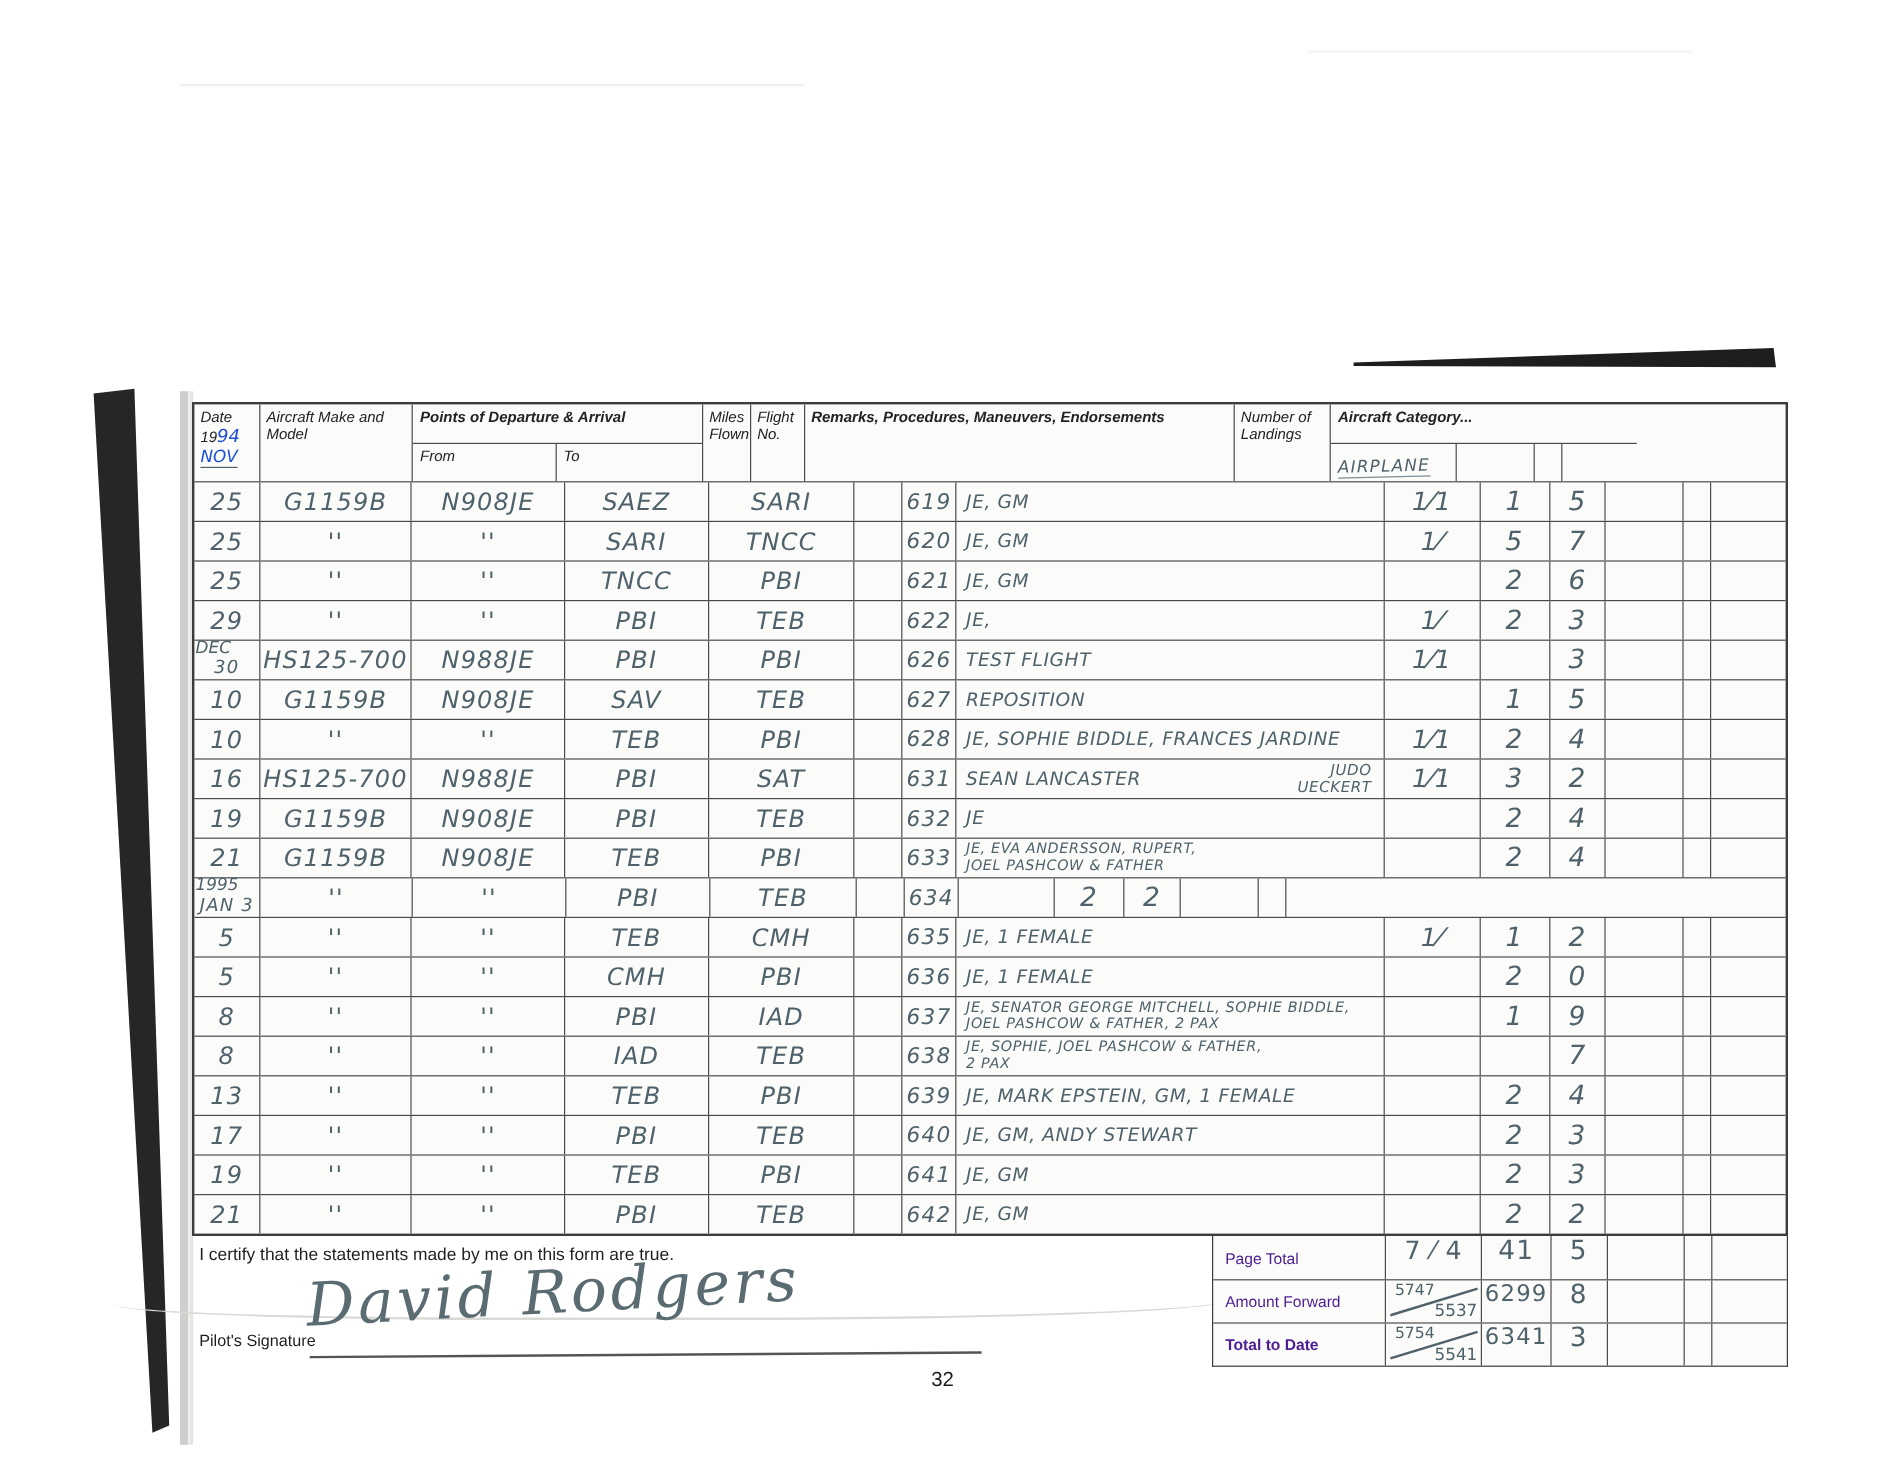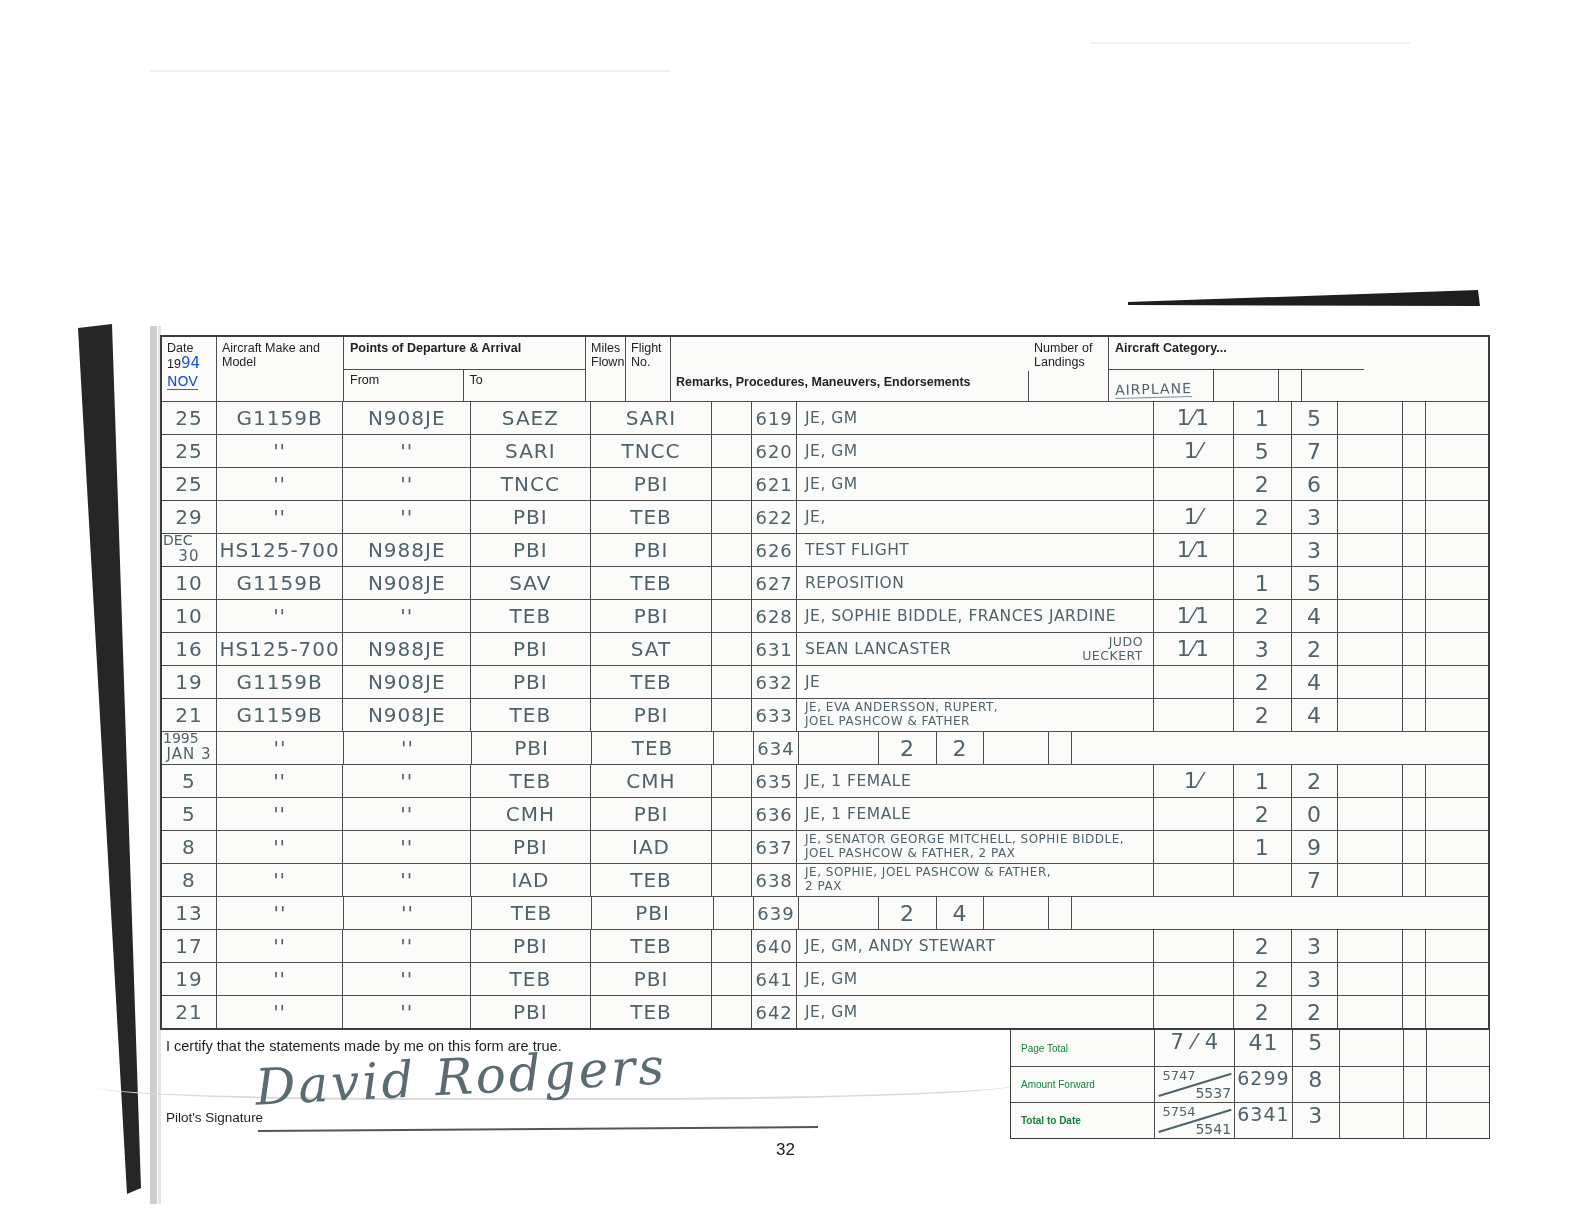--- a/index.html
+++ b/index.html
@@ -13,36 +13,36 @@
 
   
   .artifact{position:absolute;left:0;top:0;pointer-events:none;}
 
   
   .page-edge{position:absolute;left:95px;top:1062px;width:930px;height:36px;
              border-bottom:2px solid #d9d9d5;border-radius:0 0 45% 35%;}
 
   
   .tbl{position:absolute;left:160px;top:335px;width:1330px;background:#fbfcf9;
-       border:2px solid #3c3c3c;box-sizing:border-box;}
+       border:2px solid #3c3c3c;box-sizing:border-box;font-style:italic;}
   .row{display:flex;height:33px;border-top:1.6px solid #4d4d4d;box-sizing:border-box;}
   .c{box-sizing:border-box;border-right:1.6px solid #4d4d4d;position:relative;
      display:flex;align-items:center;justify-content:center;overflow:visible;}
   .c:last-child{border-right:none;}
   .w-date{width:55px;}  .w-make{width:127px;} .w-id{width:128px;}
   .w-from{width:120px;} .w-to{width:122px;}   .w-miles{width:40px;}
   .w-flt{width:45px;}   .w-rem{width:358px;justify-content:flex-start;padding-left:8px;}
   .w-land{width:80px;}  .w-cath{width:58px;}  .w-catt{width:47px;}
   .w-e1{width:65px;}    .w-e2{width:23px;}    .w-e3{width:62px;}
 
   
   .hdr{display:flex;height:64px;border-top:none;}
   .hc{box-sizing:border-box;border-right:1.6px solid #4d4d4d;position:relative;
       font-size:12.5px;line-height:1.15;padding:4px 5px;color:#222;}
-  .hc.bold{font-weight:bold;margin-top:34px;}
+  .hc.bold{font-weight:bold;}
   .hdr-stack{display:flex;flex-direction:column;padding:0;}
   .hdr-stack .top{flex:0 0 32px;padding:4px 6px;box-sizing:border-box;font-weight:bold;}
   .hdr-stack .bot{flex:1;display:flex;border-top:1.6px solid #4d4d4d;}
   .hdr-stack .bot > div{box-sizing:border-box;border-right:1.6px solid #4d4d4d;
       padding:3px 6px;font-size:12.5px;}
   .hdr-stack .bot > div:last-child{border-right:none;}
 
   
   .hw{font-family:"DejaVu Sans", sans-serif;color:#4f626c;font-size:20px;
       letter-spacing:1px;white-space:nowrap;}
@@ -67,21 +67,21 @@
       border-bottom:1.5px solid #4f626c;display:inline-block;text-align:center;}
   .airplane-hand{font-family:"DejaVu Sans",sans-serif;color:#4f626c;font-size:14px;
       letter-spacing:1px;transform:rotate(-1.5deg);border-bottom:1px solid #7d8d95;}
 
   
   .totals{position:absolute;left:1010px;top:1030px;width:480px;background:#fbfcf9;
       border:1.8px solid #3c3c3c;border-top:none;box-sizing:border-box;}
   .trow{display:flex;height:36px;border-top:1.6px solid #4d4d4d;box-sizing:border-box;}
   .trow:first-child{border-top:none;}
   .t-label{width:145px;display:flex;align-items:center;padding-left:10px;box-sizing:border-box;
-      border-right:1.6px solid #4d4d4d;font-size:10px;color:#15803d;}
+      border-right:1.6px solid #4d4d4d;font-size:13px;color:#4c1d95;}
   .t-label.bold{font-weight:bold;}
   .t-land{width:80px;}
   .t-cath{width:58px;} .t-catt{width:47px;}
   .t-e1{width:65px;} .t-e2{width:23px;} .t-e3{width:62px;}
   .tc{box-sizing:border-box;border-right:1.6px solid #4d4d4d;display:flex;
       justify-content:center;position:relative;}
   .tc:last-child{border-right:none;}
 
   .stacked{width:100%;height:100%;position:relative;font-family:"DejaVu Sans",sans-serif;color:#4f626c;}
   .stacked .top{position:absolute;left:7px;top:1px;font-size:13px;}
@@ -820,20 +820,27 @@
       </div>
       <div class="c w-to">
         <span class="hw">PBI</span>
       </div>
       <div class="c w-miles">
         <span class="hw"></span>
       </div>
       <div class="c w-flt">
         <span class="hw flightno">639</span>
       </div>
+      <div class="c w-rem">
+        <div class="rem-lines">
+          <span class="hw-rem">JE, MARK EPSTEIN, GM, 1 FEMALE</span>
+          <span class="hw-rem l2"></span>
+        </div>
+
+      </div>
       <div class="c w-land">
         <span class="hw landing"></span>
       </div>
       <div class="c w-cath">
         <span class="hw cat-digit">2</span>
       </div>
       <div class="c w-catt">
         <span class="hw cat-digit">4</span>
       </div>
       <div class="c w-e1"></div>

